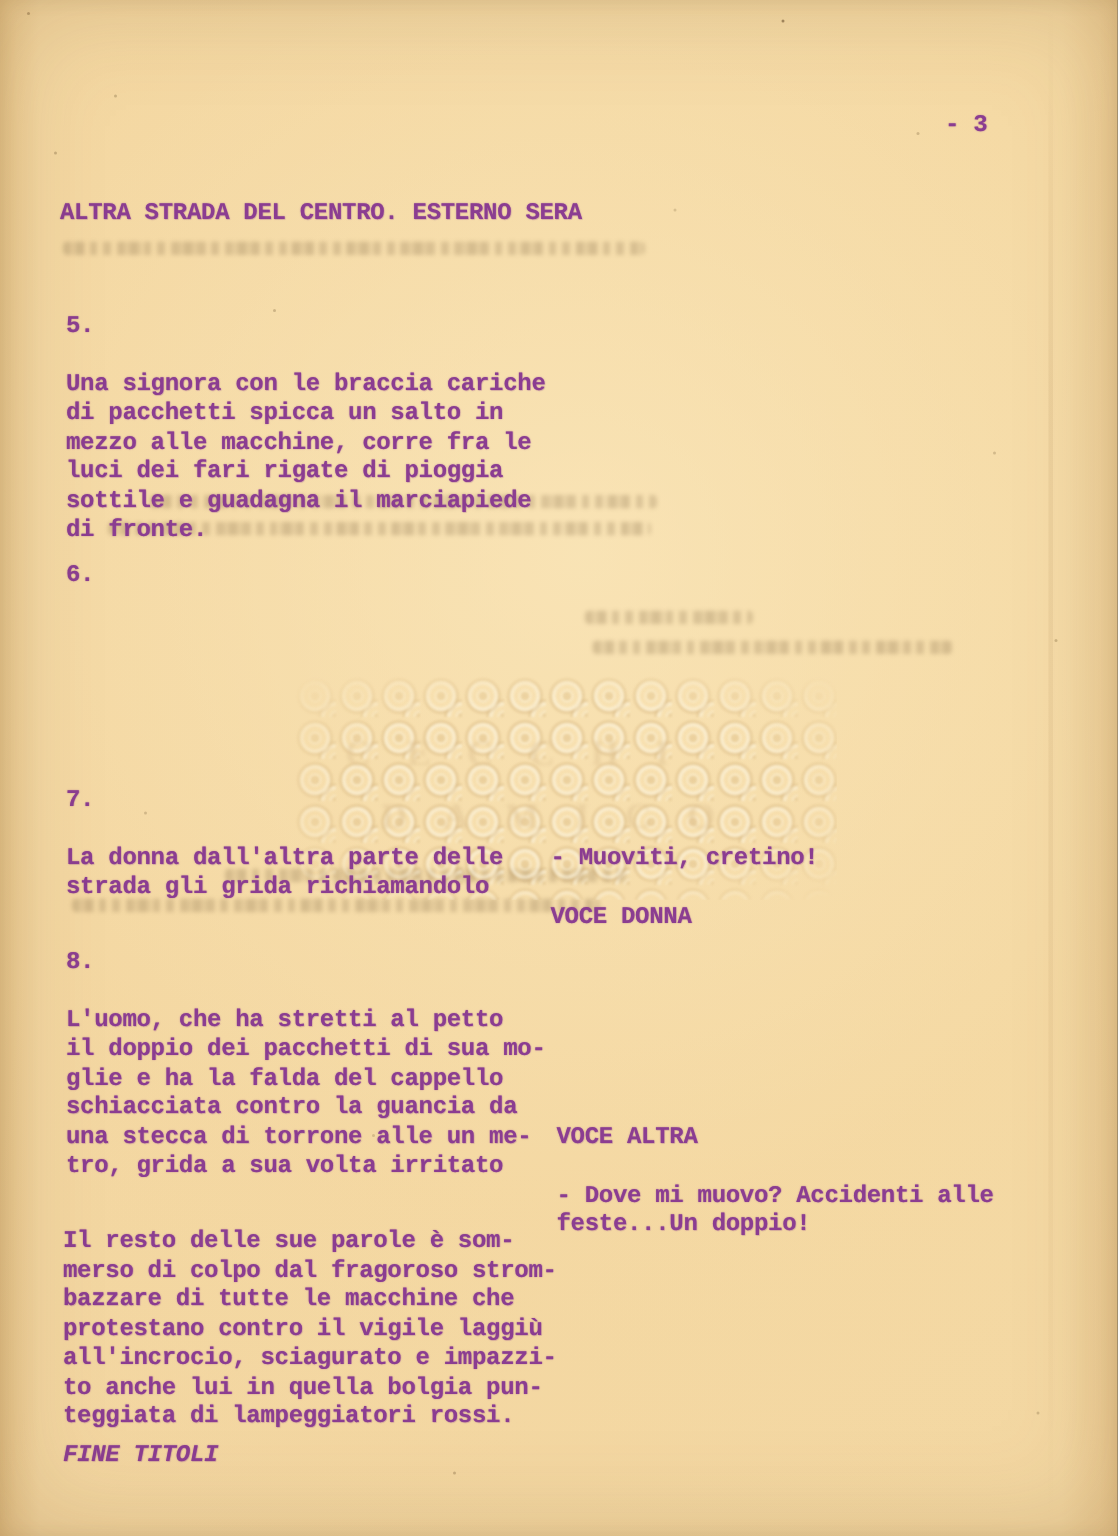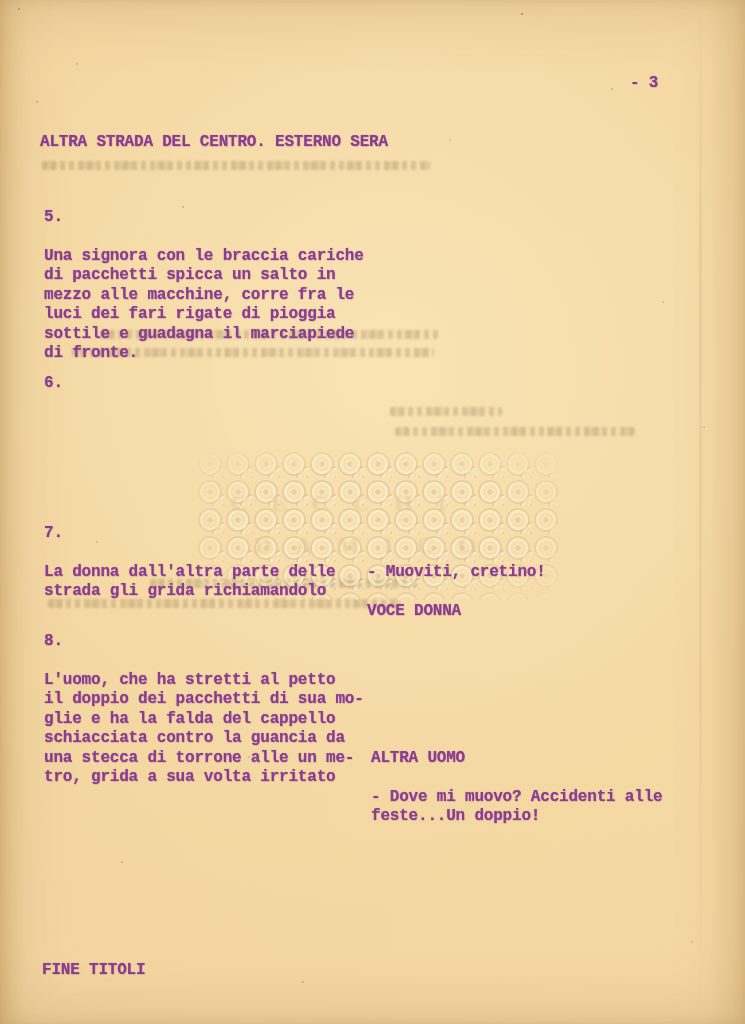--- a/index.html
+++ b/index.html
@@ -119,24 +119,31 @@
     <div>8.</div>
     <div>L'uomo, che ha stretti al petto
 il doppio dei pacchetti di sua mo-
 glie e ha la falda del cappello
 schiacciata contro la guancia da
 una stecca di torrone alle un me-
 tro, grida a sua volta irritato</div>
   </div>
 
   <div class="typed" style="left:371px;top:729px;">
-    <div>ALTRA UOMO</div>
+    <div>VOCE ALTRA</div>
     <div>- Dove mi muovo? Accidenti alle
 feste...Un doppio!</div>
   </div>
 
+  <div class="typed" style="left:42px;top:818px;">Il resto delle sue parole è som-
+merso di colpo dal fragoroso strom-
+bazzare di tutte le macchine che
+protestano contro il vigile laggiù
+all'incrocio, sciagurato e impazzi-
+to anche lui in quella bolgia pun-
+teggiata di lampeggiatori rossi.</div>
 
-  <div class="typed" style="left:42px;top:961px;">FINE TITOLI</div>
+  <div class="typed" style="left:42px;top:961px;font-style:italic;">FINE TITOLI</div>
 
   <div class="specks"></div>
   <div class="crease"></div>
   <div class="vignette"></div>
 </div>
 
 </body></html>

